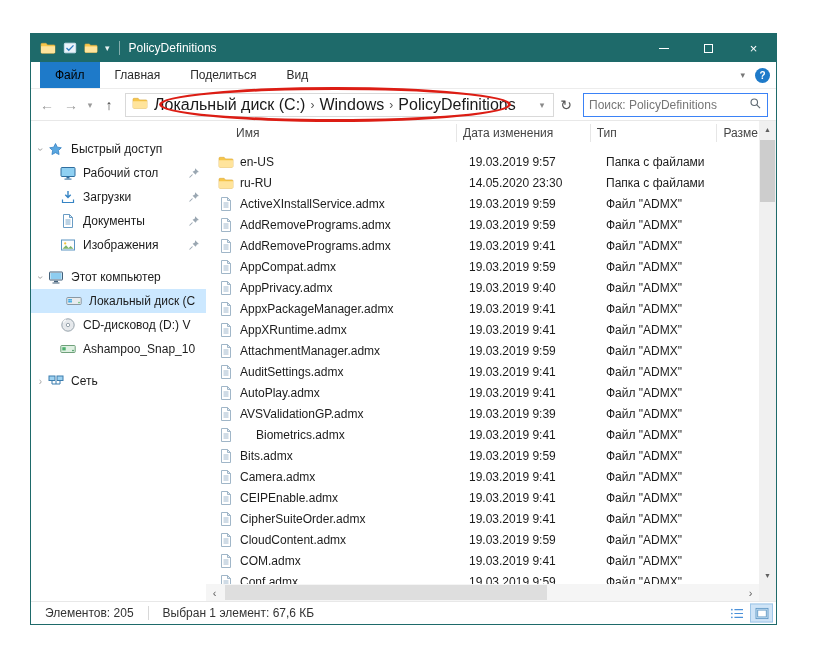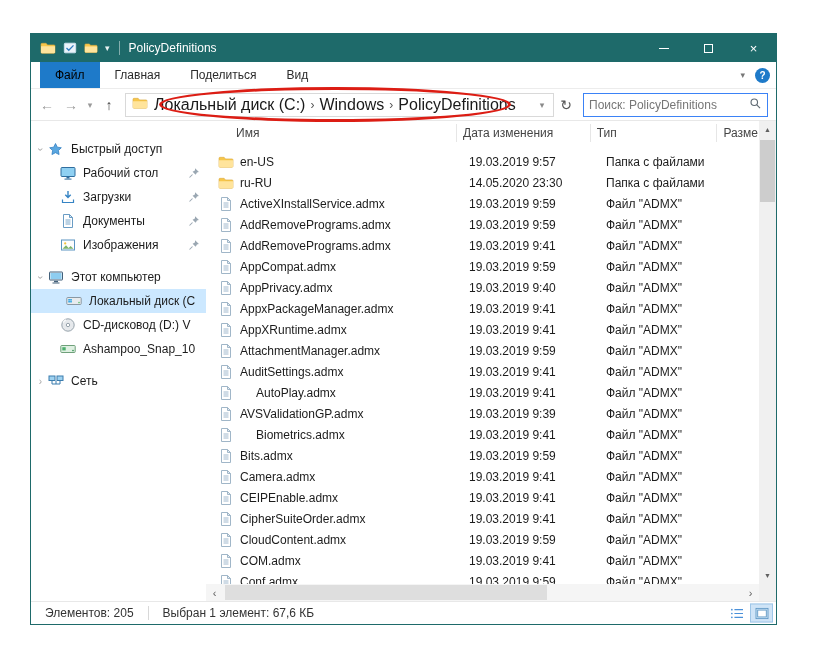--- a/index.html
+++ b/index.html
@@ -442,21 +442,21 @@
                   <path d="M3.5 1.5h6l3 3v10h-9z" fill="#fff" stroke="#a0b6c8"></path>
                   <path d="M9.5 1.5v3h3z" fill="#e8eff5" stroke="#a0b6c8"></path>
                   <path d="M5.5 7h5M5.5 9h5M5.5 11h5" stroke="#88a6c0" stroke-width=".8"></path>
                 </svg></span>
               <span>AuditSettings.admx</span>
             </div>
             <div class="cell cell-date" style="width: 137px;">19.03.2019 9:41</div>
             <div class="cell cell-type" style="width: 130px;">Файл "ADMX"</div>
           </div>
           <div class="frow">
-            <div class="cell cell-name" style="width: 257px; gap: 16px;">
+            <div class="cell cell-name" style="width: 257px;">
               <span class="ficon"><svg width="16" height="16" viewBox="0 0 16 16">
                   <path d="M3.5 1.5h6l3 3v10h-9z" fill="#fff" stroke="#a0b6c8"></path>
                   <path d="M9.5 1.5v3h3z" fill="#e8eff5" stroke="#a0b6c8"></path>
                   <path d="M5.5 7h5M5.5 9h5M5.5 11h5" stroke="#88a6c0" stroke-width=".8"></path>
                 </svg></span>
               <span>AutoPlay.admx</span>
             </div>
             <div class="cell cell-date" style="width: 137px;">19.03.2019 9:41</div>
             <div class="cell cell-type" style="width: 130px;">Файл "ADMX"</div>
           </div>

